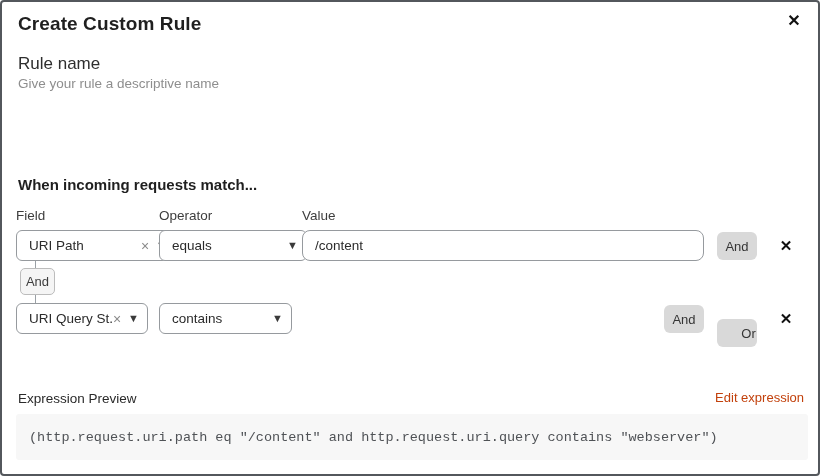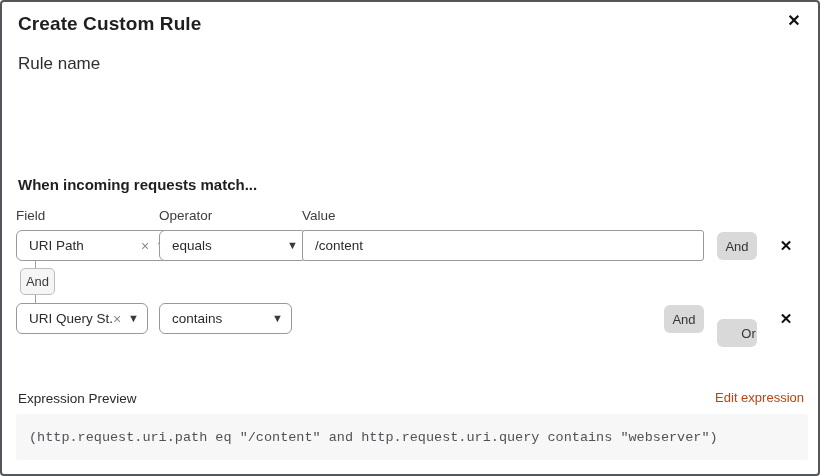--- a/index.html
+++ b/index.html
@@ -63,21 +63,21 @@
     background: #fff; display: flex; align-items: center;
     font-size: 13.5px; color: #2b2b2b;
     padding: 0 8px 0 12px; cursor: pointer;
   }
   .select-box .sel-text { flex: 1 1 auto; white-space: nowrap; overflow: hidden; }
   .select-box .clear-x { color: #8a8a8a; font-size: 14px; margin-right: 7px; cursor: pointer; line-height: 1; }
   .select-box .caret { color: #3a3a3a; font-size: 11px; line-height: 1; cursor: pointer; }
 
   .value-input {
     position: absolute; height: 31px;
-    border: 1px solid #969a9e; border-radius: 3px;
+    border: 1px solid #969a9e; border-radius: 8px;
     padding: 0 12px; font-size: 13.5px; color: #2b2b2b;
     font-family: "Liberation Sans", sans-serif;
     background: #fff; outline: none;
   }
 
   .logic-btn {
     position: absolute; width: 40px; height: 28px;
     background: #d9d9d9; border: none; border-radius: 6px;
     font-size: 13px; color: #353535; cursor: pointer;
     font-family: "Liberation Sans", sans-serif;
@@ -139,20 +139,21 @@
 </style>
 </head>
 <body>
 
 <div class="dialog">
 
   <div class="title">Create Custom Rule</div>
   <div class="close-btn">✕</div>
 
   <div class="rule-name-label">Rule name</div>
+  <div class="rule-name-helper">Give your rule a descriptive name</div>
 
   <div class="match-heading">When incoming requests match...</div>
 
   <div class="col-label field">Field</div>
   <div class="col-label operator">Operator</div>
   <div class="col-label value">Value</div>
 
   <div class="select-box r1-field">
     <span class="sel-text">URI Path</span>
     <span class="clear-x">×</span>

